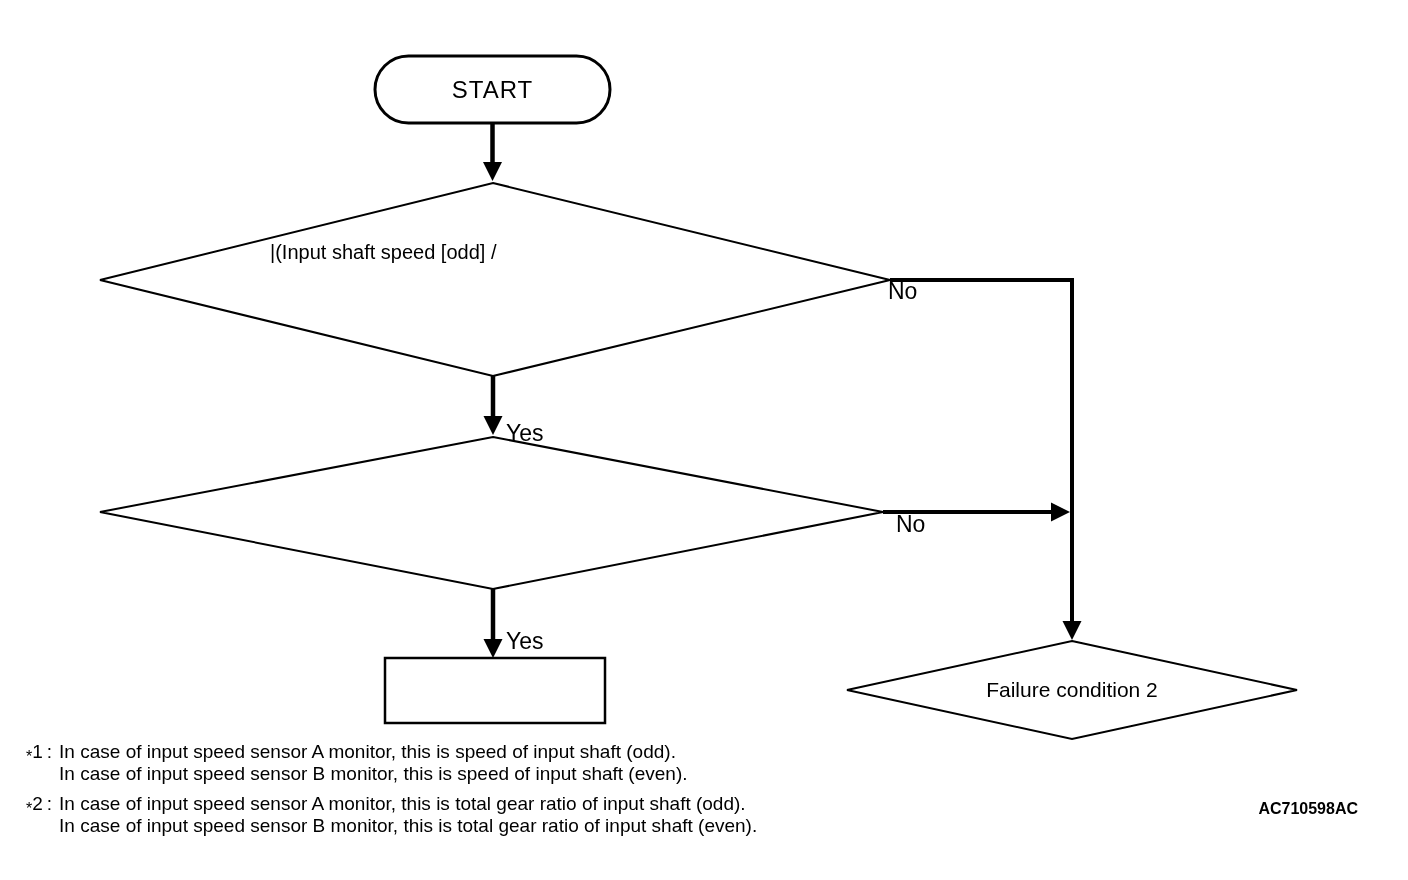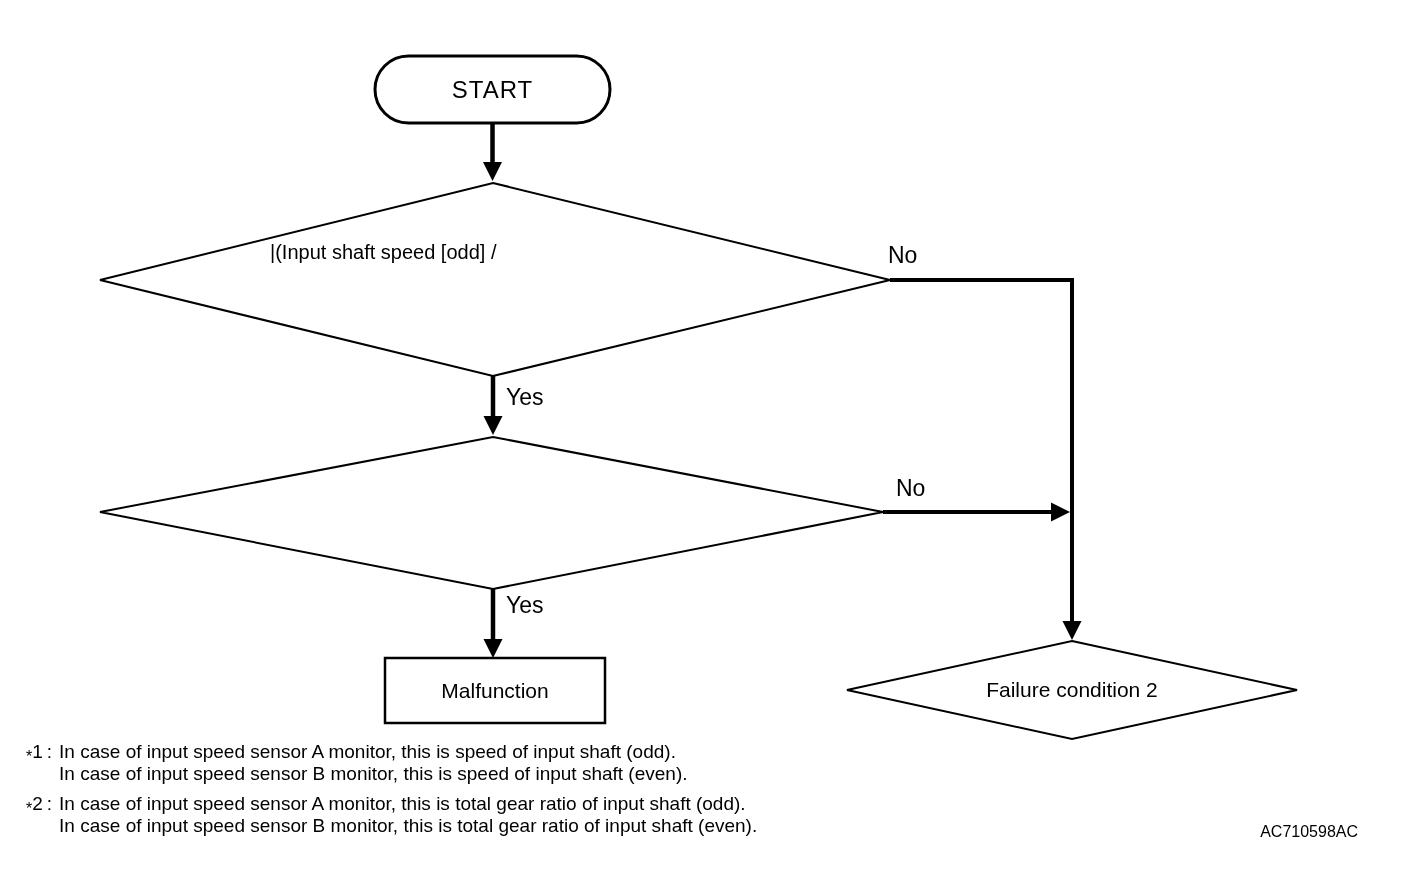--- a/index.html
+++ b/index.html
@@ -49,20 +49,21 @@
     font-size: 20px;
     line-height: 33px;
   }
   .d2-text sup {
     font-size: 13px;
     line-height: 0;
     vertical-align: 6px;
   }
   .branch-label {
     font-size: 23px;
+    margin-top: 36px;
   }
   .no1-label  { left: 888px; top: 242px; }
   .yes1-label { left: 506px; top: 384px; }
   .no2-label  { left: 896px; top: 475px; }
   .yes2-label { left: 506px; top: 592px; }
   .malfunction-label {
     left: 385px; top: 658px; width: 220px; height: 65px;
     font-size: 21px;
   }
   .failure-label {
@@ -87,23 +88,23 @@
     position: relative;
     top: 4px;
   }
   .fn-num {
     font-size: 19px;
   }
   .fn-colon {
     margin-left: 4px;
   }
   .figure-code {
-    left: 1028px; top: 823px; width: 330px;
+    left: 1028px; top: 800px; width: 330px;
     font-size: 16px;
-    font-weight: normal;
+    font-weight: bold;
     text-align: right;
   }
 </style>
 </head>
 <body>
 
 <div id="canvas">
 
   <svg id="shapes" width="1408" height="880" viewBox="0 0 1408 880">
 
@@ -141,21 +142,20 @@
 
   <div class="txt branch-label no1-label">No</div>
   <div class="txt branch-label yes1-label">Yes</div>
 
   <div class="txt d2-text">
   </div>
 
   <div class="txt branch-label no2-label">No</div>
   <div class="txt branch-label yes2-label">Yes</div>
 
-  <div class="txt center-box malfunction-label">Malfunction</div>
 
   <div class="txt center-box failure-label">Failure condition 2</div>
 
   <div class="footnote footnote-1">
     <div class="fn-marker"><span class="fn-star">*</span><span class="fn-num">1</span><span class="fn-colon">:</span></div>
     <div class="fn-text">
       <div>In case of input speed sensor A monitor, this is speed of input shaft (odd).</div>
       <div>In case of input speed sensor B monitor, this is speed of input shaft (even).</div>
     </div>
   </div>

